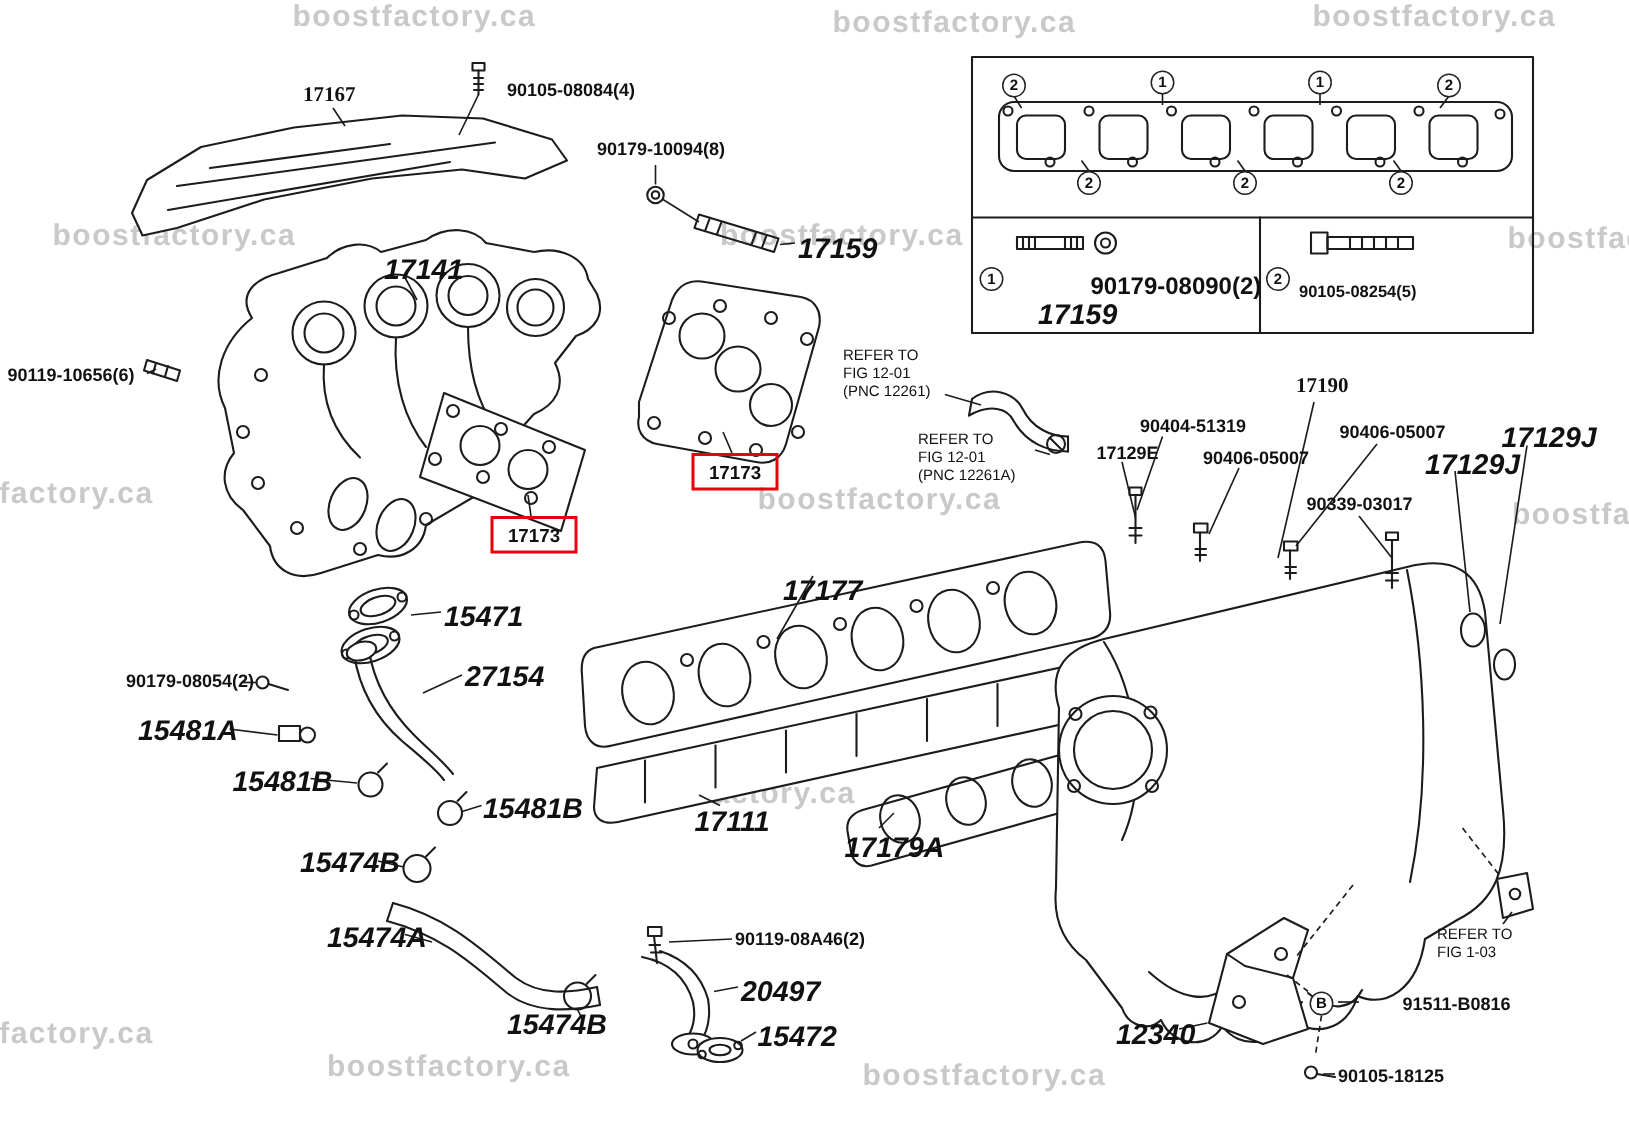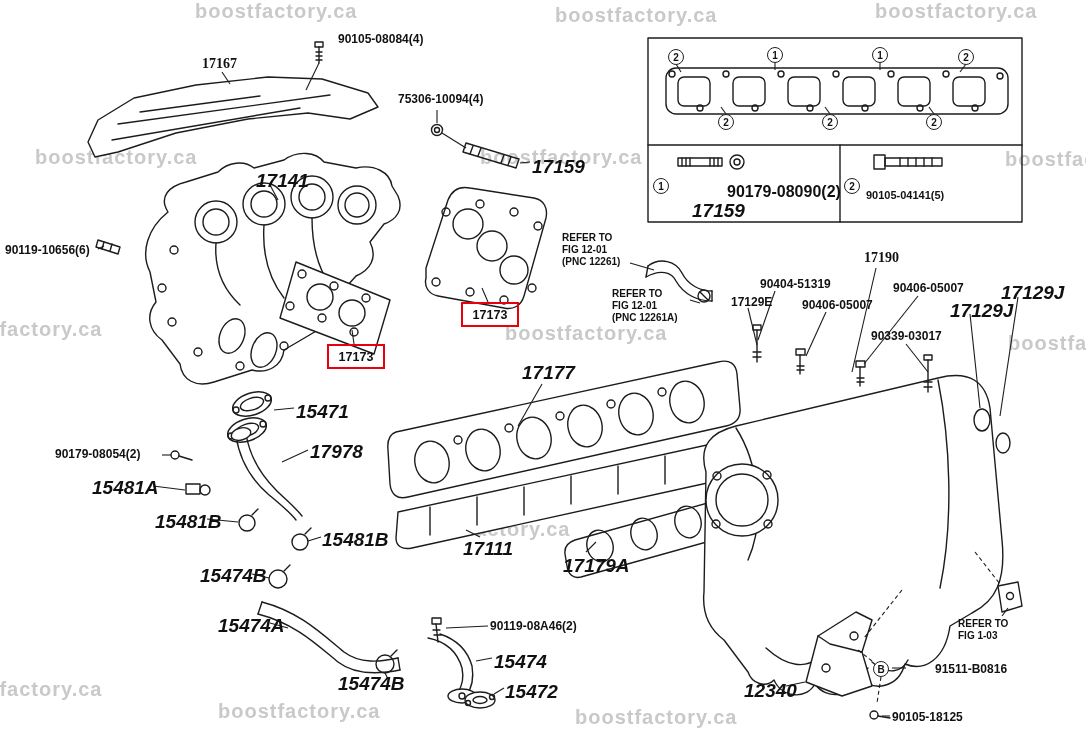--- a/index.html
+++ b/index.html
@@ -26,21 +26,21 @@
     white-space:nowrap;z-index:3;
   }
   .lbl.md{font-size:19px;font-style:italic;}
   .lbl.lg{font-size:14px;font-family:Liberation Serif, serif;}
   .red-box{
     position:absolute;border:2px solid var(--highlight);
     display:flex;align-items:center;justify-content:center;
     font-weight:700;font-size:12.5px;color:#111;z-index:3;background:transparent;
   }
   .note{
-    position:absolute;font-weight:700;font-size:10px;line-height:12px;
+    position:absolute;font-weight:400;font-size:10px;line-height:12px;
     color:#111;white-space:nowrap;z-index:3;
   }
   .marker{
     position:absolute;width:16px;height:16px;border:1.3px solid #222;
     border-radius:50%;display:flex;align-items:center;justify-content:center;
     font-size:10px;font-weight:700;background:#fff;color:#111;z-index:3;box-sizing:border-box;
   }
 </style>
 </head>
 <body>
@@ -403,38 +403,38 @@
       <line x1="1018" y1="297" x2="1000" y2="416" class="ld"></line>
       <line x1="970" y1="314" x2="980" y2="408" class="ld"></line>
       <line x1="906" y1="344" x2="928" y2="372" class="ld"></line>
       <line x1="786" y1="686" x2="805" y2="682" class="ld"></line>
       <line x1="906" y1="668" x2="892" y2="668" class="ld"></line>
       <line x1="890" y1="716" x2="882" y2="716" class="ld"></line>
     </g>
   </svg>
 
   <div class="lbl lg" style="left:202px;top:56px">17167</div>
-  <div class="lbl" style="left:338px;top:32px">90105-08084(4)</div>
-  <div class="lbl" style="left:398px;top:92px">75306-10094(4)</div>
+  <div class="lbl" style="left:338px;top:53px">90105-08084(4)</div>
+  <div class="lbl" style="left:398px;top:92px">90179-10094(8)</div>
   <div class="lbl md" style="left:532px;top:156px">17159</div>
   <div class="lbl md" style="left:256px;top:170px">17141</div>
   <div class="lbl" style="left:5px;top:243px">90119-10656(6)</div>
   <div class="red-box" style="left:461px;top:302px;width:54px;height:21px">17173</div>
   <div class="red-box" style="left:327px;top:344px;width:54px;height:21px">17173</div>
-  <div class="lbl md" style="left:522px;top:362px">17177</div>
+  <div class="lbl md" style="left:522px;top:384px">17177</div>
   <div class="lbl md" style="left:296px;top:401px">15471</div>
-  <div class="lbl" style="left:55px;top:447px">90179-08054(2)</div>
-  <div class="lbl md" style="left:310px;top:441px">17978</div>
+  <div class="lbl" style="left:84px;top:447px">90179-08054(2)</div>
+  <div class="lbl md" style="left:310px;top:441px">27154</div>
   <div class="lbl md" style="left:92px;top:477px">15481A</div>
   <div class="lbl md" style="left:155px;top:511px">15481B</div>
   <div class="lbl md" style="left:322px;top:529px">15481B</div>
   <div class="lbl md" style="left:200px;top:565px">15474B</div>
   <div class="lbl md" style="left:218px;top:615px">15474A</div>
   <div class="lbl" style="left:490px;top:619px">90119-08A46(2)</div>
-  <div class="lbl md" style="left:494px;top:651px">15474</div>
+  <div class="lbl md" style="left:494px;top:651px">20497</div>
   <div class="lbl md" style="left:338px;top:673px">15474B</div>
   <div class="lbl md" style="left:505px;top:681px">15472</div>
   <div class="lbl md" style="left:463px;top:538px">17111</div>
   <div class="lbl md" style="left:563px;top:555px">17179A</div>
   <div class="lbl lg" style="left:864px;top:250px">17190</div>
   <div class="lbl" style="left:760px;top:277px">90404-51319</div>
   <div class="lbl" style="left:731px;top:295px">17129E</div>
   <div class="lbl" style="left:802px;top:298px">90406-05007</div>
   <div class="lbl" style="left:893px;top:281px">90406-05007</div>
   <div class="lbl md" style="left:1001px;top:282px">17129J</div>
@@ -454,21 +454,21 @@
     <div>FIG 12-01</div>
     <div>(PNC 12261A)</div>
   </div>
   <div class="note" style="left:958px;top:618px">
     <div>REFER TO</div>
     <div>FIG 1-03</div>
   </div>
 
   <div class="lbl md" style="left:692px;top:200px">17159</div>
   <div class="lbl" style="left:727px;top:183px;font-size:16px">90179-08090(2)</div>
-  <div class="lbl" style="left:866px;top:189px;font-size:11px">90105-04141(5)</div>
+  <div class="lbl" style="left:866px;top:189px;font-size:11px">90105-08254(5)</div>
 
   <div class="marker" style="left:668px;top:49px">2</div>
   <div class="marker" style="left:767px;top:47px">1</div>
   <div class="marker" style="left:872px;top:47px">1</div>
   <div class="marker" style="left:958px;top:49px">2</div>
   <div class="marker" style="left:718px;top:114px">2</div>
   <div class="marker" style="left:822px;top:114px">2</div>
   <div class="marker" style="left:926px;top:114px">2</div>
   <div class="marker" style="left:653px;top:178px">1</div>
   <div class="marker" style="left:844px;top:178px">2</div>

